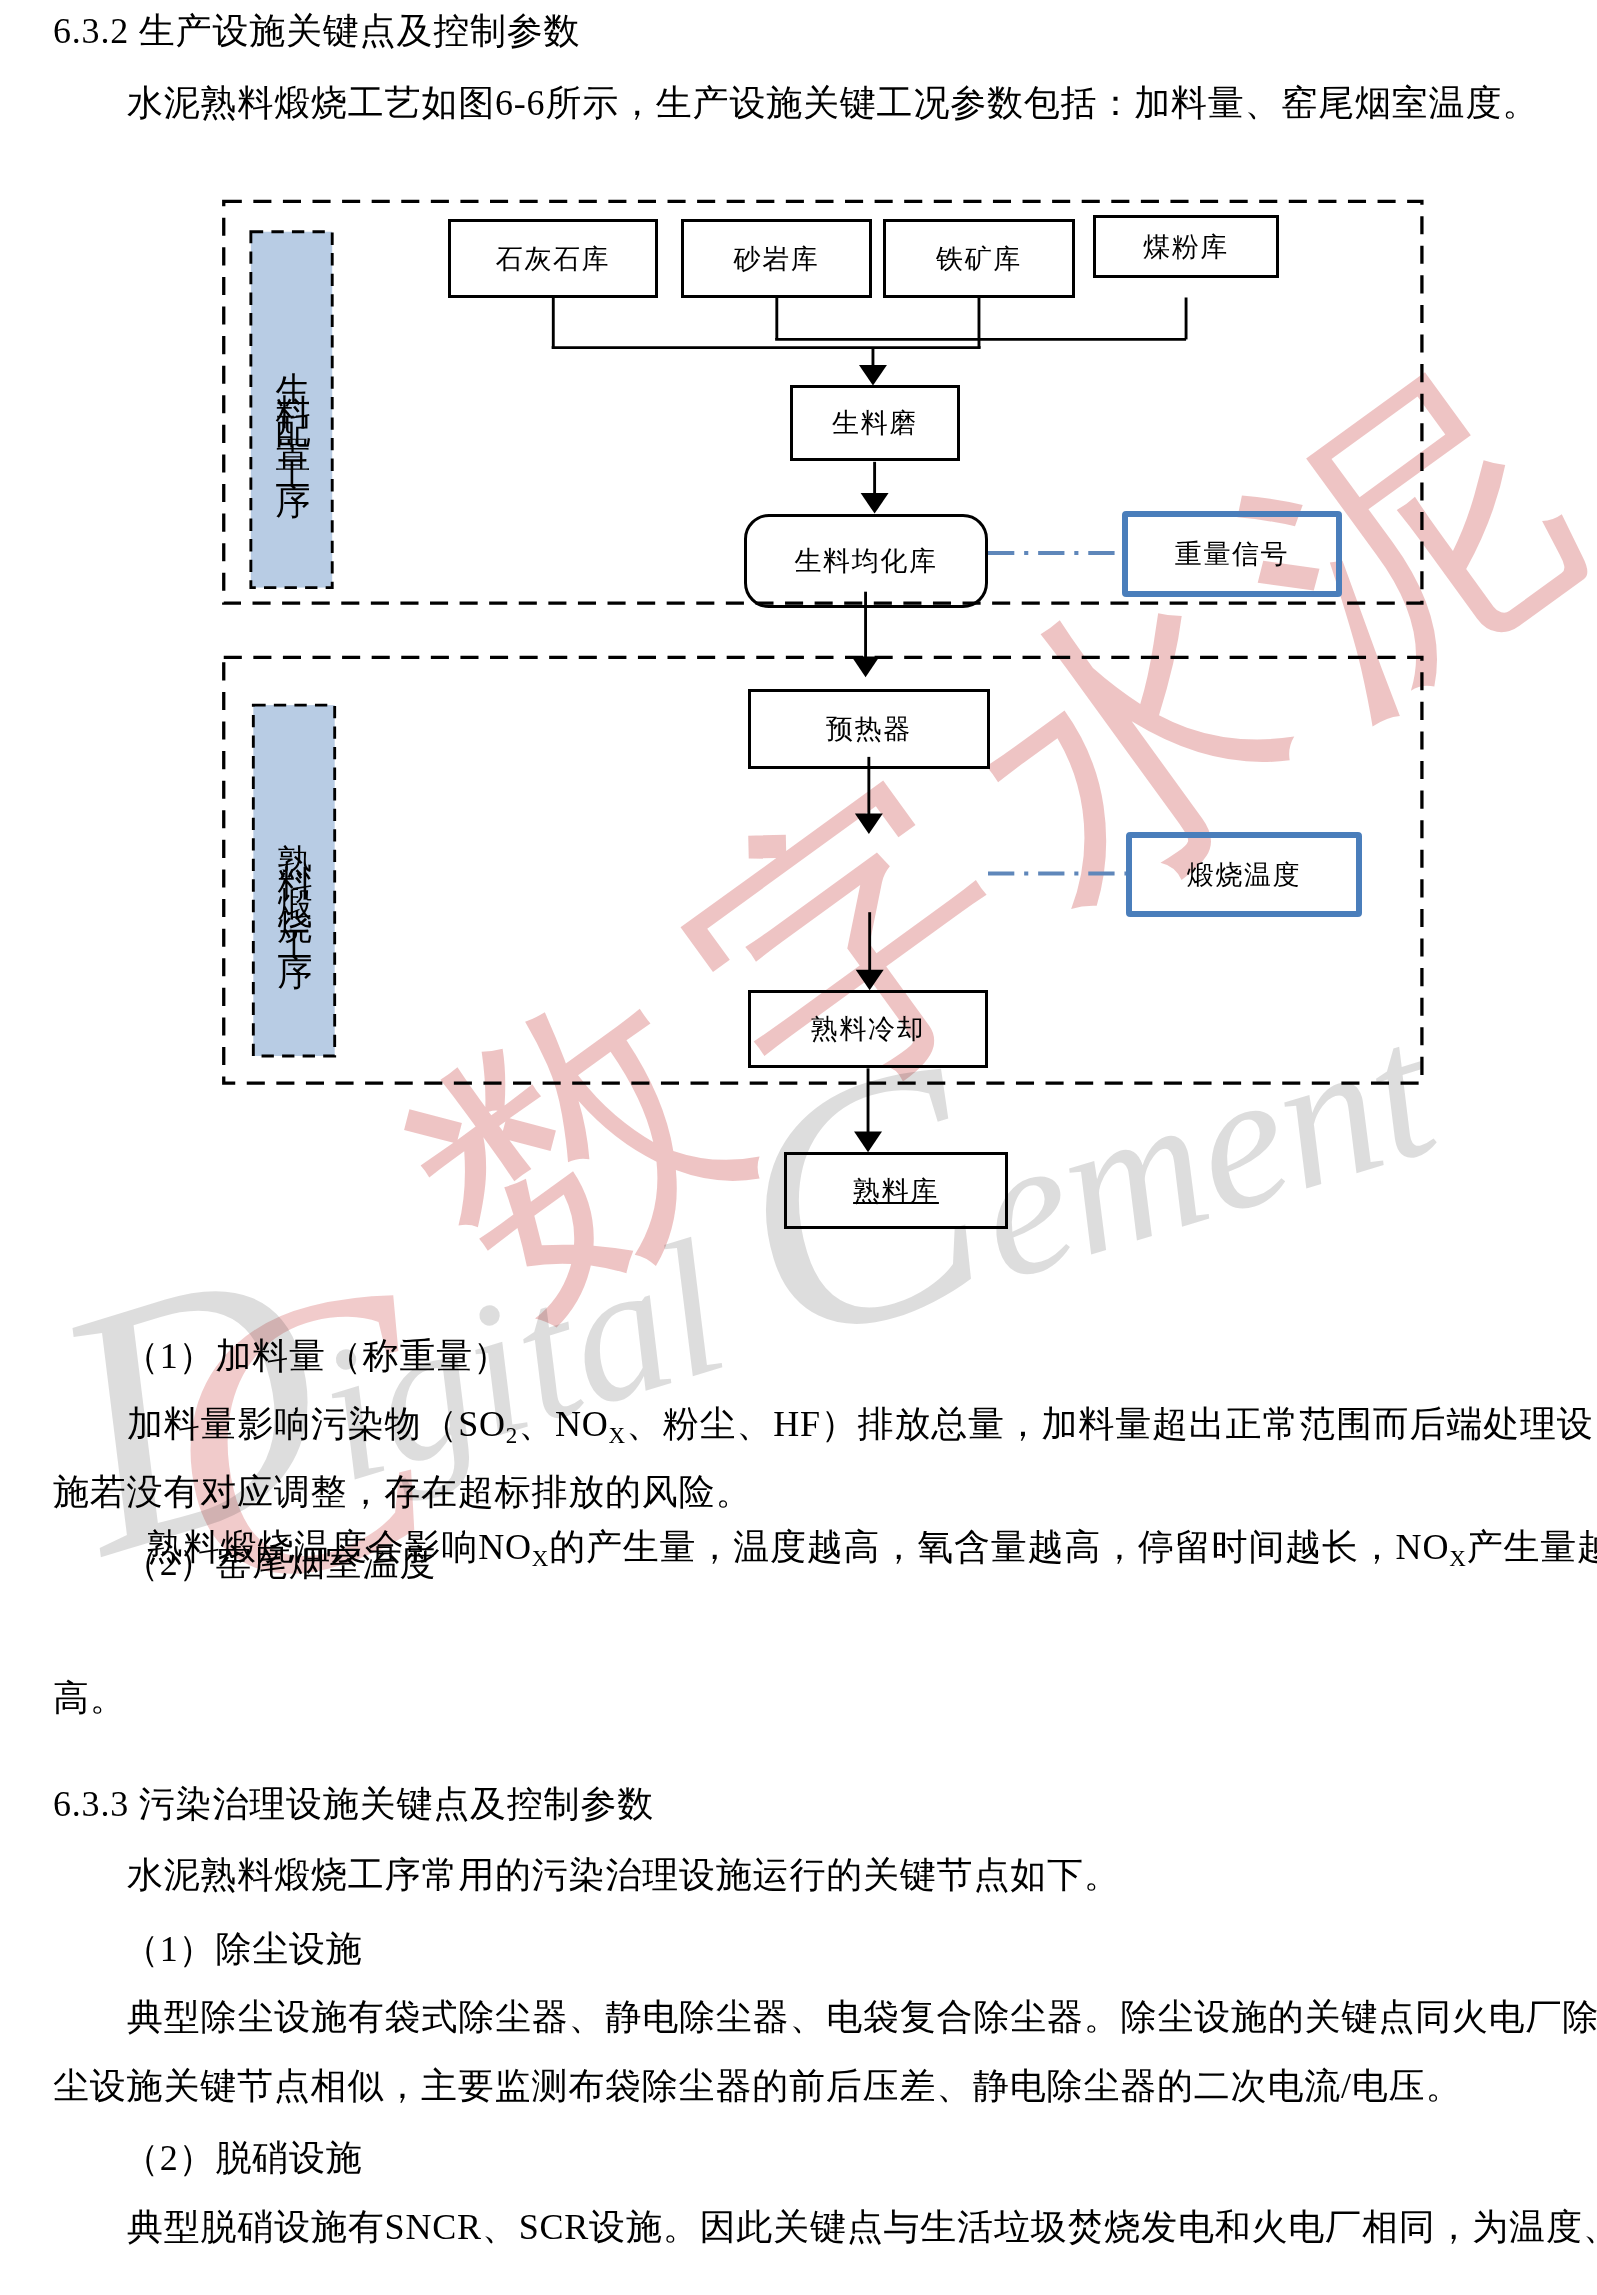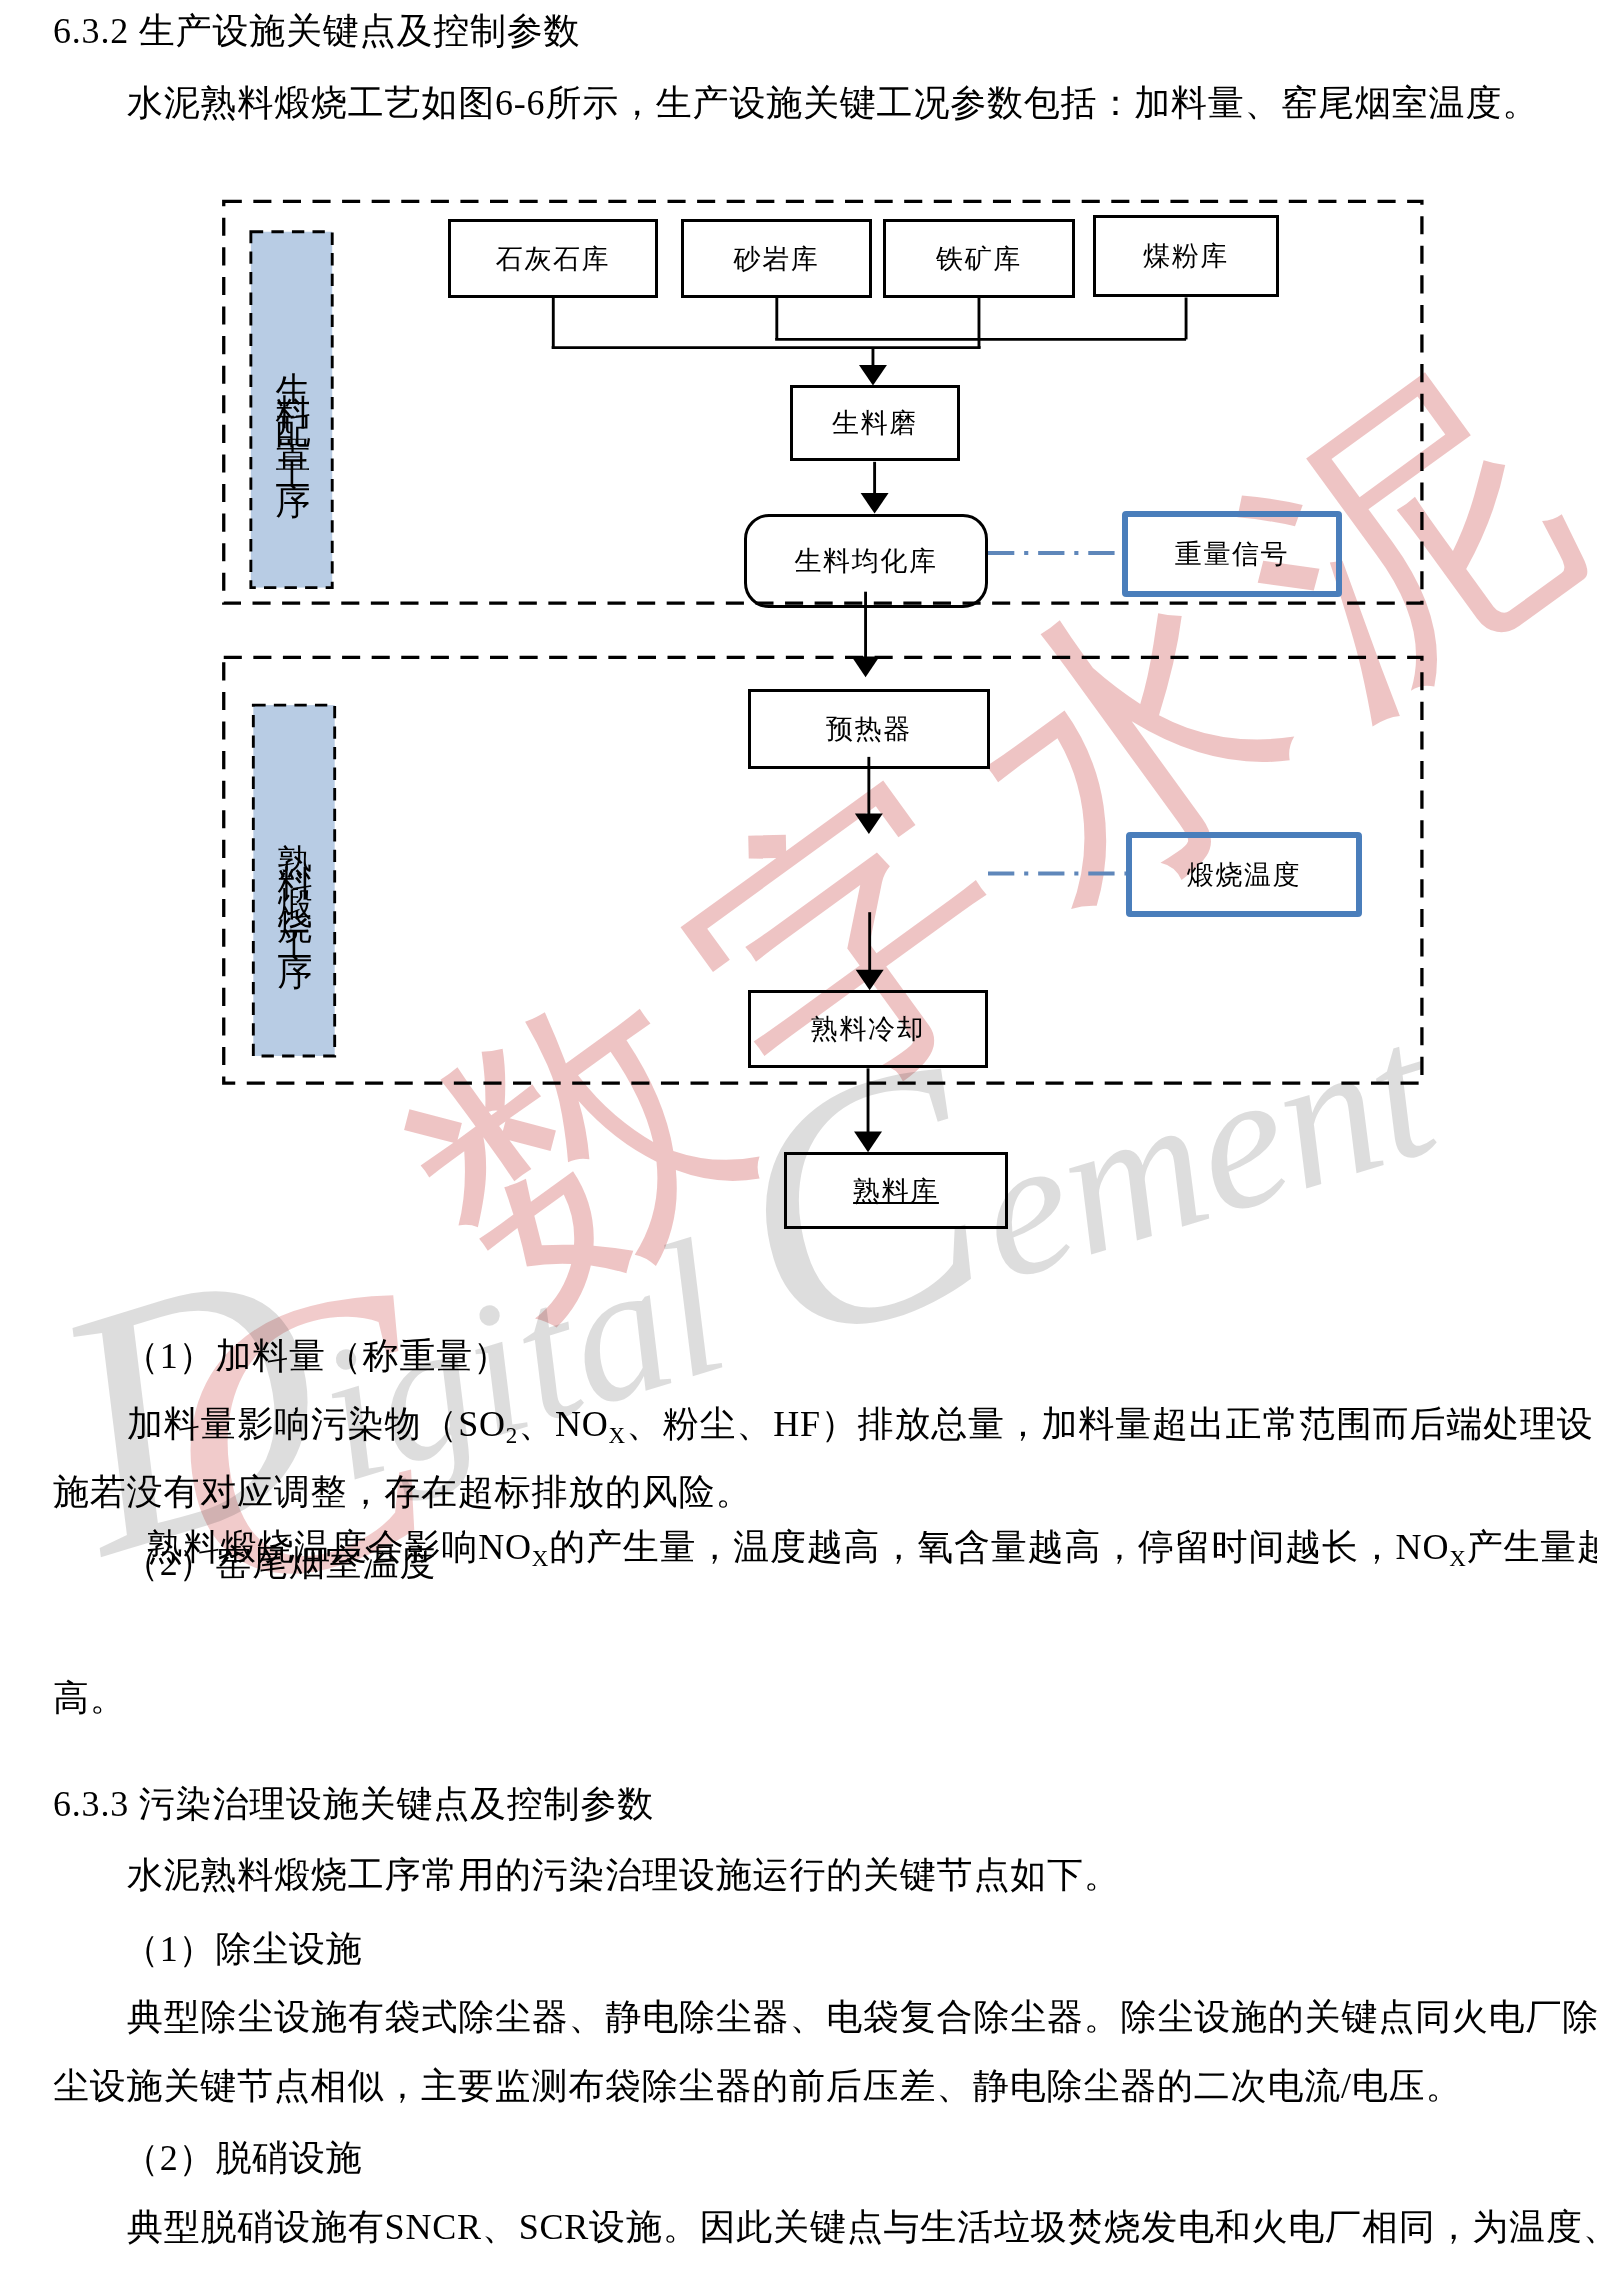--- a/index.html
+++ b/index.html
@@ -119,21 +119,21 @@
       <path d="M1202 1063 H1370"></path>
     </g>
   </svg>
 
   <div class="lane-label" style="left:251px;top:232px;width:81px;height:356px;">生料配置工序</div>
   <div class="lane-label" style="left:253px;top:705px;width:81px;height:351px;">熟料煅烧工序</div>
 
   <div class="fbox" style="left:448px;top:219px;width:210px;height:79px;">石灰石库</div>
   <div class="fbox" style="left:681px;top:219px;width:191px;height:79px;">砂岩库</div>
   <div class="fbox" style="left:883px;top:219px;width:192px;height:79px;">铁矿库</div>
-  <div class="fbox" style="left:1093px;top:215px;width:186px;height:82px;">煤粉库</div>
+  <div class="fbox" style="left:1093px;top:215px;width:186px;height:63px;">煤粉库</div>
   <div class="fbox" style="left:790px;top:385px;width:170px;height:76px;">生料磨</div>
   <div class="fbox" style="left:744px;top:514px;width:244px;height:94px;border-radius:25px;">生料均化库</div>
   <div class="fbox sigbox" style="left:1122px;top:511px;width:220px;height:86px;">重量信号</div>
   <div class="fbox" style="left:748px;top:677px;width:242px;height:80px;margin-top:12px;">预热器</div>
   <div class="fbox sigbox" style="left:1126px;top:832px;width:236px;height:85px;">煅烧温度</div>
   <div class="fbox" style="left:748px;top:990px;width:240px;height:78px;">熟料冷却</div>
   <div class="fbox" style="left:784px;top:1152px;width:224px;height:77px;text-decoration:underline;">熟料库</div>
 
 
   <div id="body-text">

